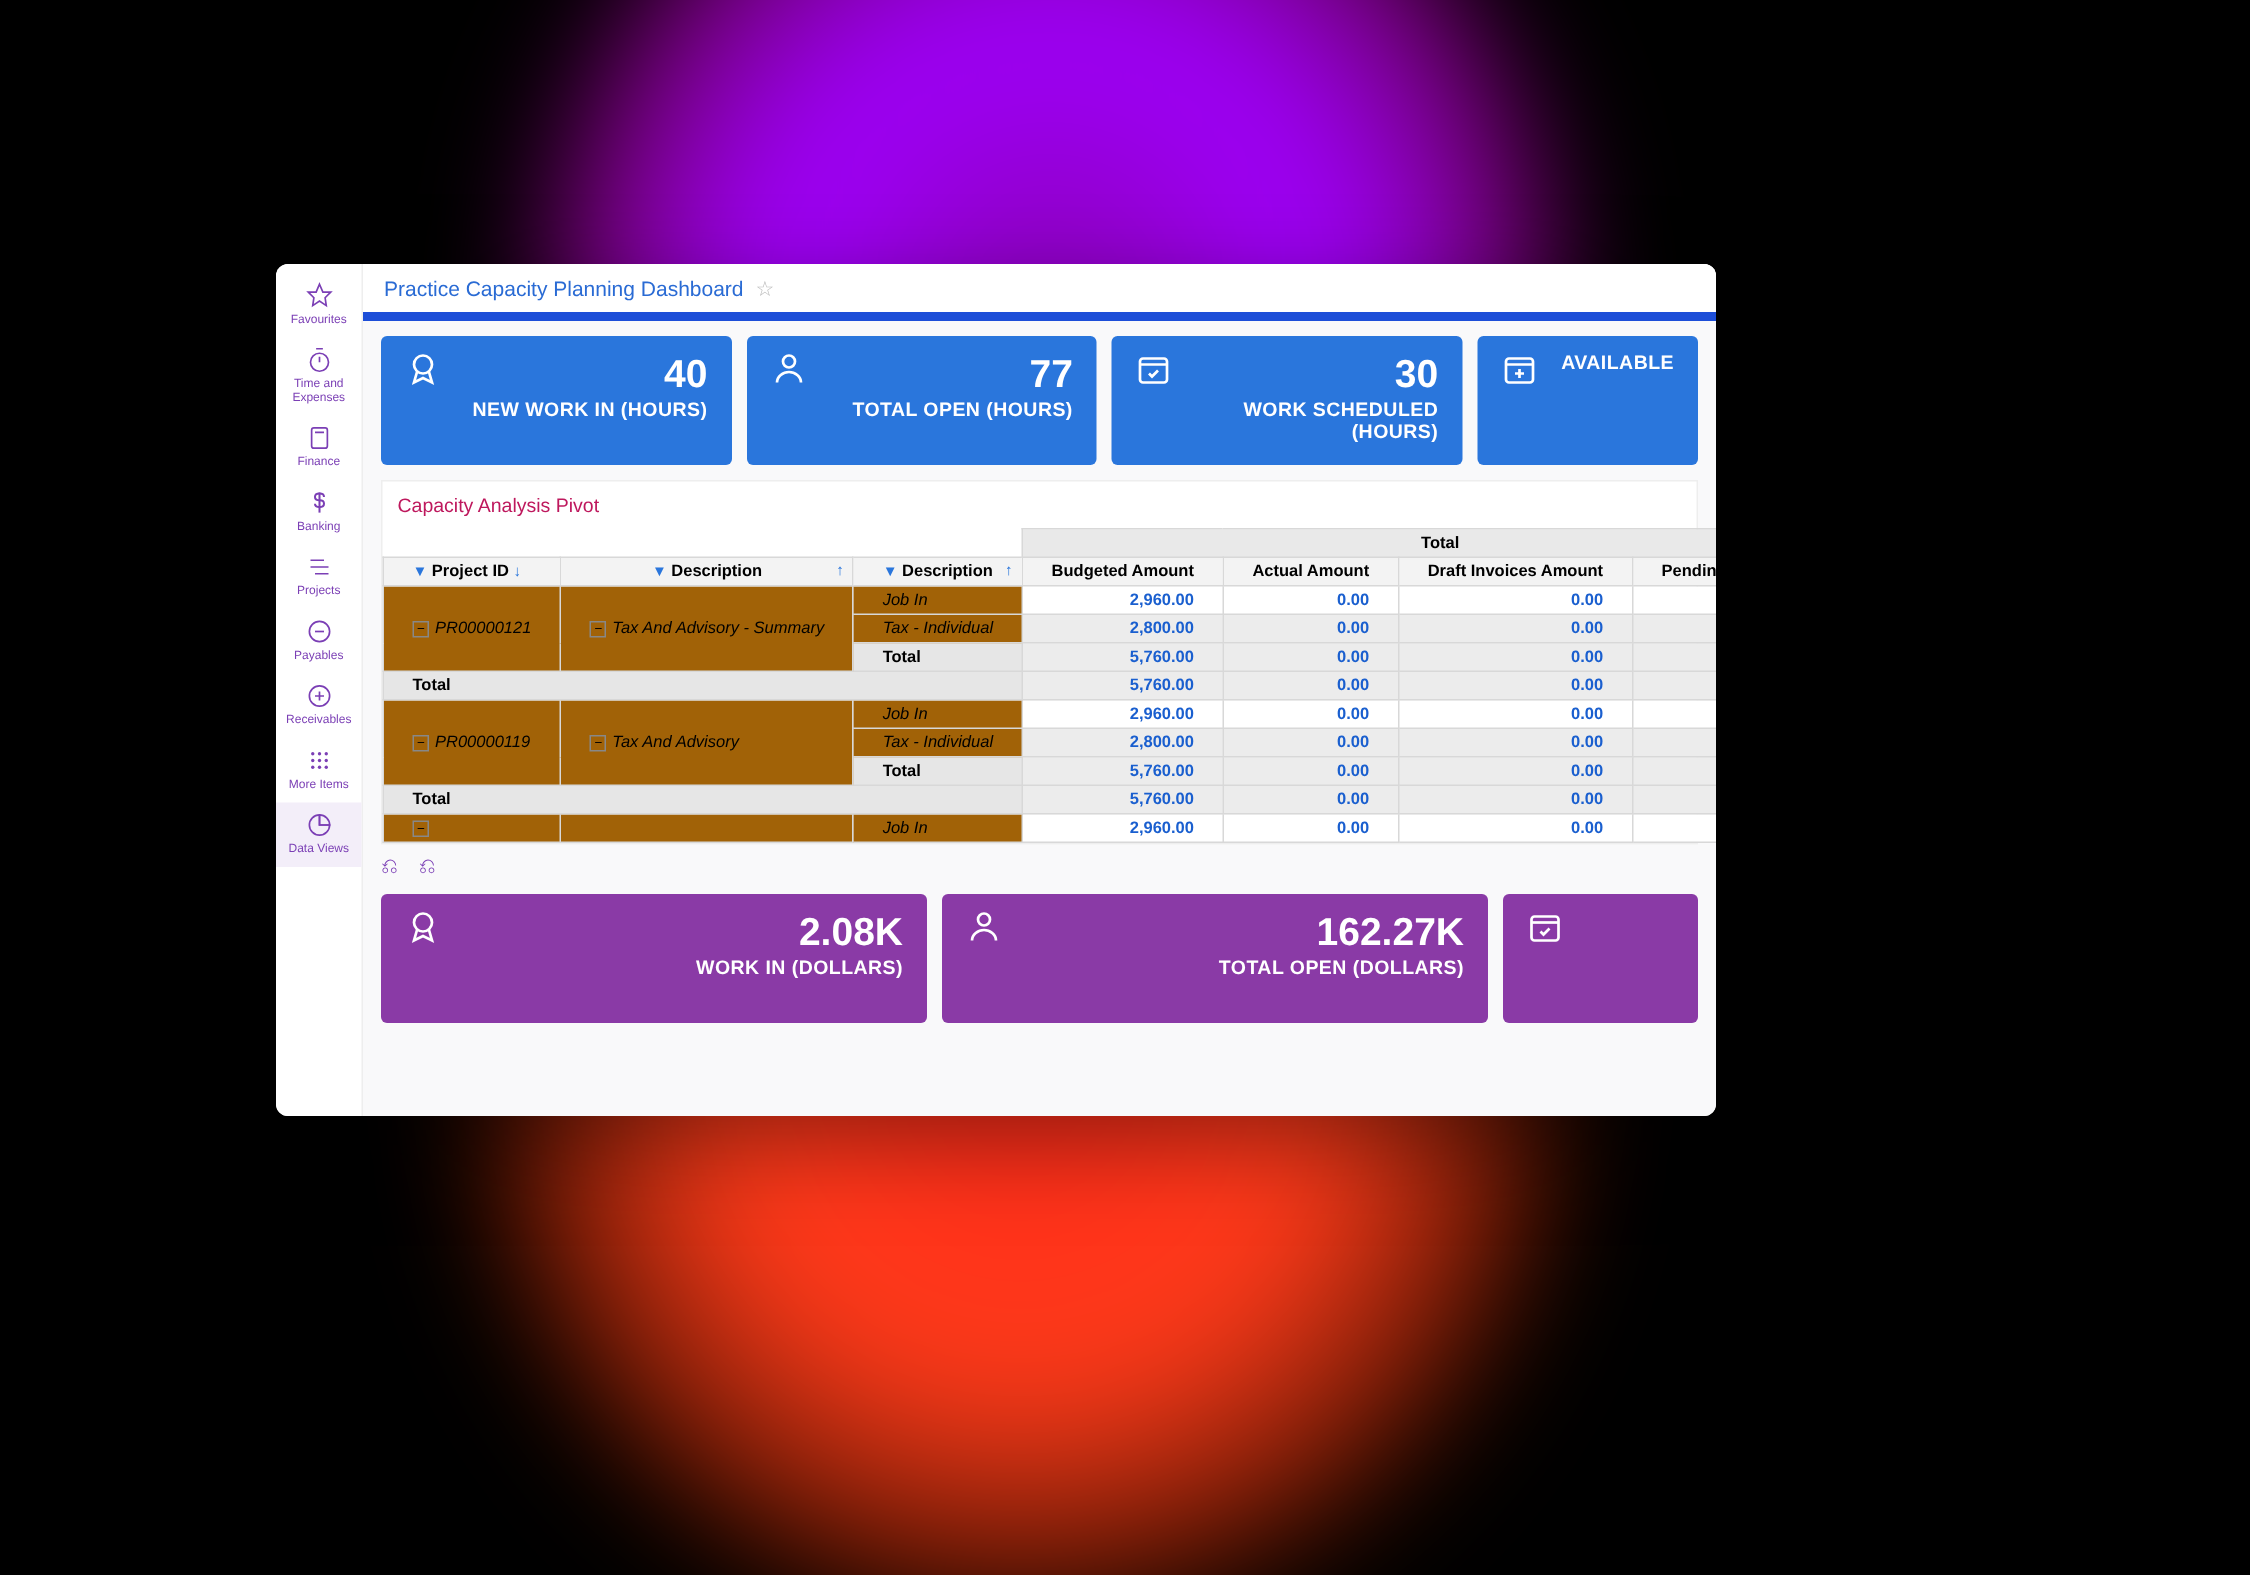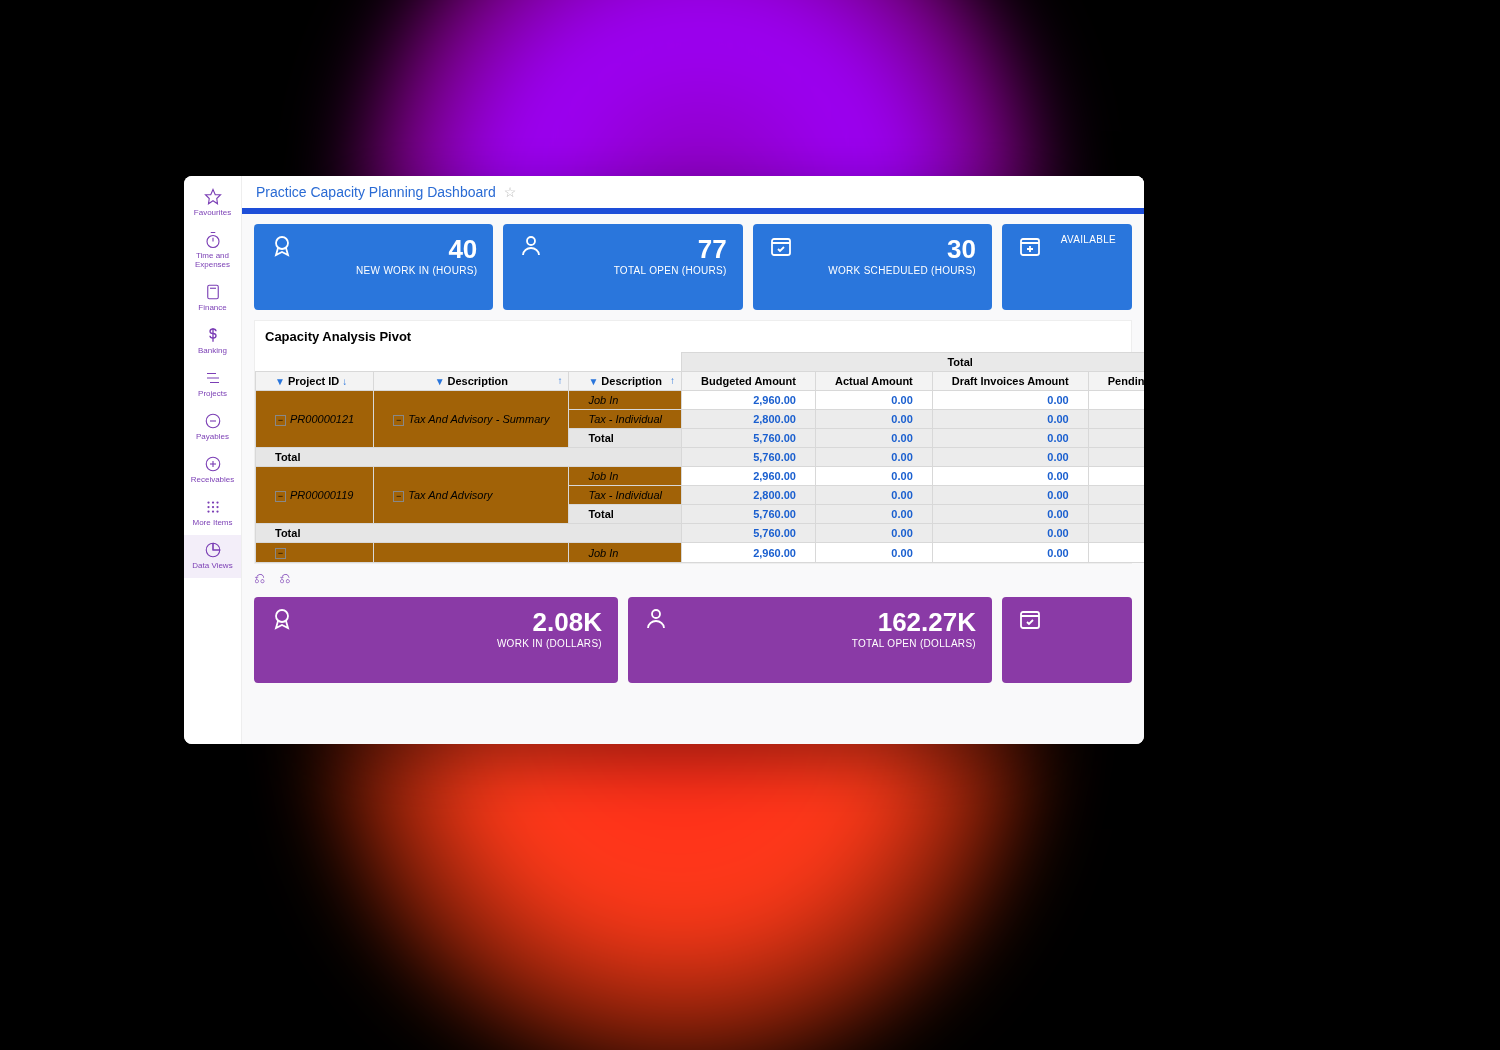--- a/index.html
+++ b/index.html
@@ -82,25 +82,25 @@
   border-radius: 4px;
   color: #fff;
   padding: 10px 16px 14px;
   display: flex;
   gap: 12px;
   min-height: 86px;
 }
 .kpi-card .card-icon { width: 28px; flex:0 0 28px; }
 .kpi-card .card-text { flex: 1; text-align: right; }
 .kpi-value { font-size: 26px; font-weight: 700; }
-.kpi-label { font-size: 10px; font-weight: 400; letter-spacing: 0.3px; }
+.kpi-label { font-size: 13px; font-weight: 700; letter-spacing: 0.3px; }
 .blue-card { background: #2a76dc; }
 .purple-card { background: #8a3aa6; }
 .pivot-section { background: #fff; margin: 0 12px; border: 1px solid #eee; }
-.pivot-title { font-size: 13px; color: #000000; padding: 8px 10px; font-weight: bold; }
+.pivot-title { font-size: 13px; color: #be185d; padding: 8px 10px; }
 .pivot {
   width: 100%;
   border-collapse: collapse;
   font-size: 11px;
 }
 .pivot th, .pivot td {
   border: 1px solid #d8d8d8;
   padding: 3px 19px;
   white-space: nowrap;
 }

